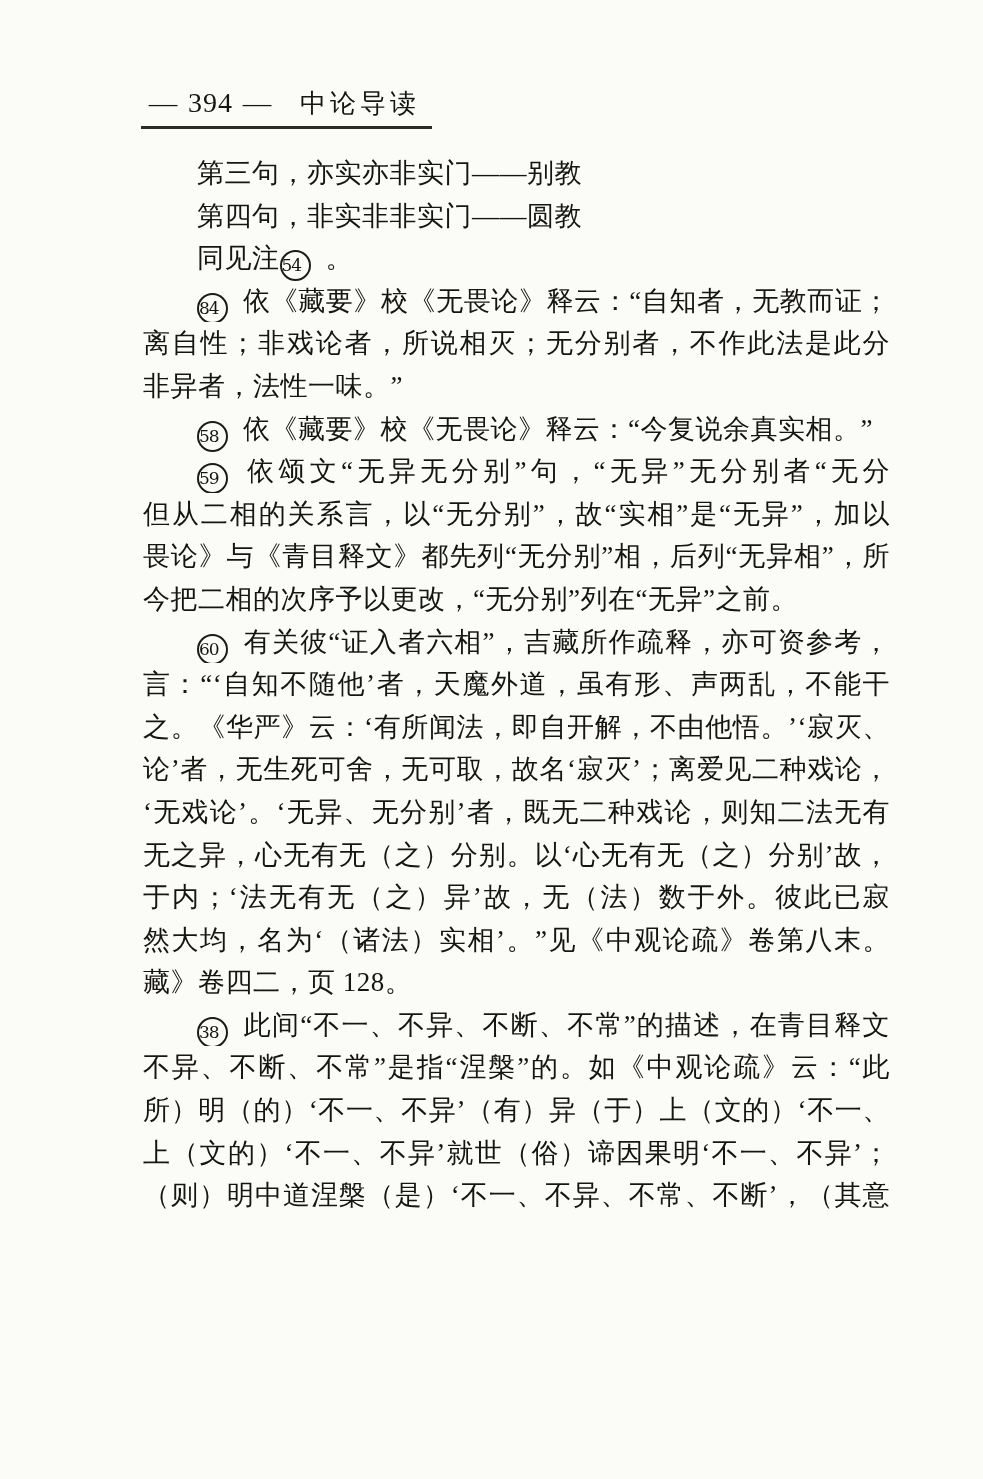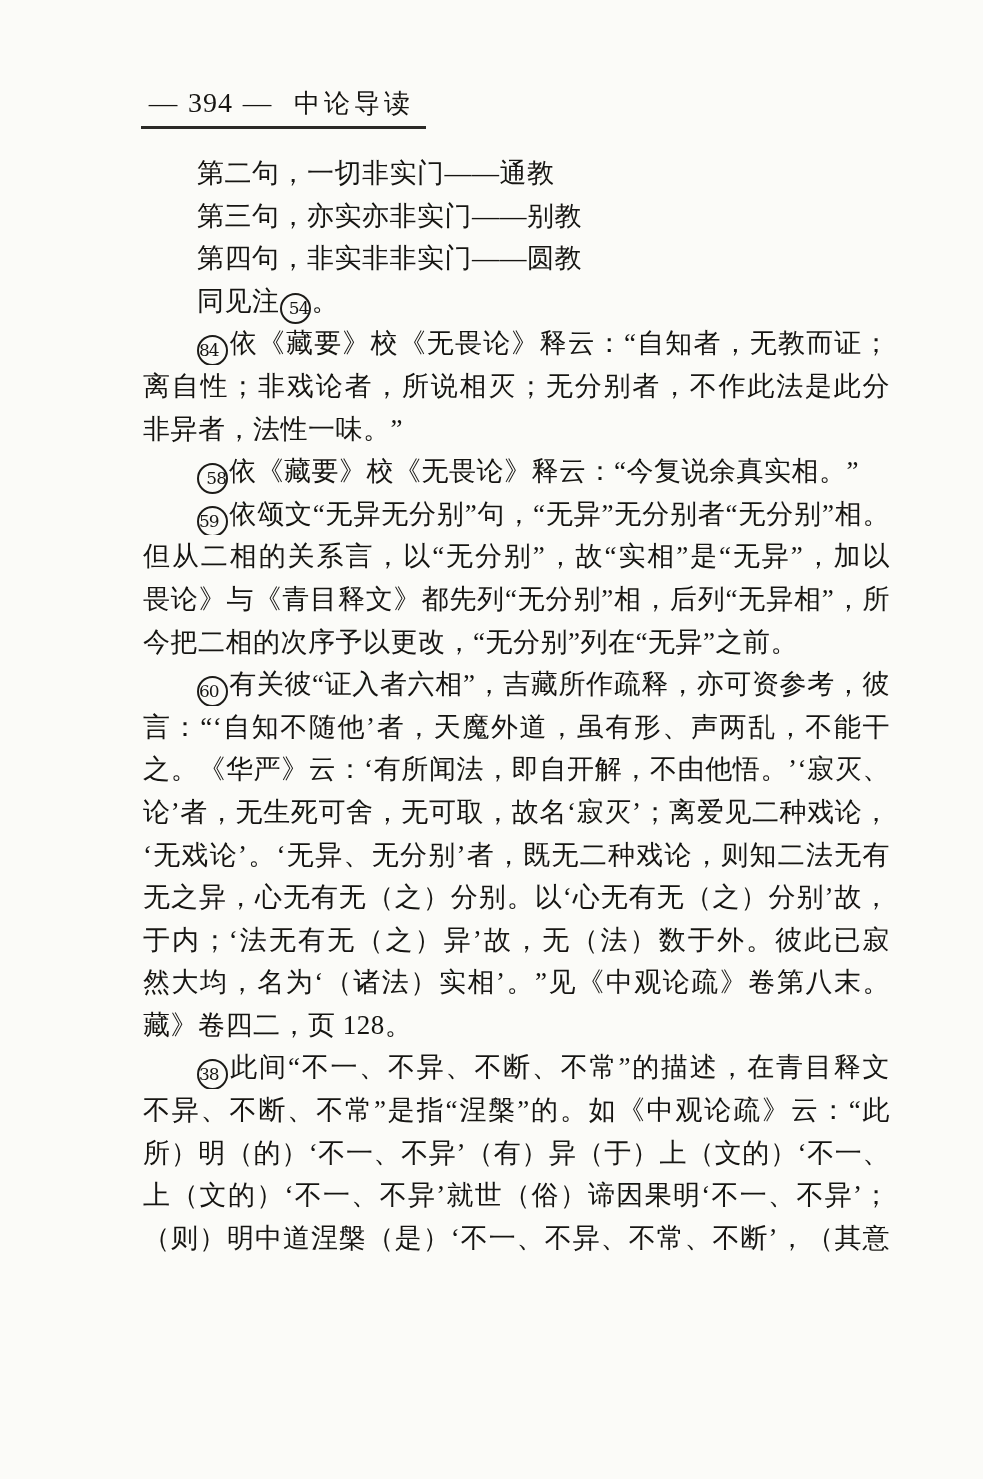--- a/index.html
+++ b/index.html
@@ -24,21 +24,21 @@
     top: 88px;
     border-bottom: 3px solid #2b2a27;
     padding: 0 12px 7px 2px;
     font-size: 26px;
     line-height: 30px;
     white-space: nowrap;
     letter-spacing: 1px;
   }
   .h-dash { display: inline-block; margin: 0 7px; transform: scaleX(1.1); }
   .h-num  { display: inline-block; margin: 0 4px; font-size: 28px; }
-  .h-title{ display: inline-block; margin-left: 16px; letter-spacing: 4px; }
+  .h-title{ display: inline-block; margin-left: 22px; letter-spacing: 4px; }
   
   .text-body {
     position: absolute;
     left: 143px;
     top: 152px;
     width: 747px;
   }
   .line {
     height: 42.6px;
     line-height: 42.6px;
@@ -57,37 +57,36 @@
   .note-circle {
     display: inline-block;
     box-sizing: border-box;
     width: 31px;
     height: 31px;
     line-height: 27px;
     border: 2px solid #1c1b18;
     border-radius: 50%;
     font-size: 17px;
     letter-spacing: -1px;
-    text-align: right;
+    text-align: left;
     vertical-align: -4px;
-    margin-right: 1px;
+    margin-right: 15px;
     font-family: "DejaVu Serif", serif;
   }
 </style>
 </head>
 <body>
 
 <div class="page">
 
   <div class="header">
     <span class="h-dash">—</span><span class="h-num">394</span><span class="h-dash">—</span><span class="h-title">中论导读</span>
   </div>
 
   <div class="text-body">
-      <div class="line indent"><span>第二句，一切非实门——通教</span></div>
       <div class="line indent"><span>第三句，亦实亦非实门——别教</span></div>
       <div class="line indent"><span>第四句，非实非非实门——圆教</span></div>
       <div class="line indent"><span>同见注</span><span class="note-circle">54</span><span>。</span></div>
       <div class="line indent justify"><span class="note-circle">84</span><span>依《藏要》校《无畏论》释云：“自知者，无教而证；寂者，</span></div>
       <div class="line justify"><span>离自性；非戏论者，所说相灭；无分别者，不作此法是此分别；</span></div>
       <div class="line"><span>非异者，法性一味。”</span></div>
       <div class="line indent"><span class="note-circle">58</span><span>依《藏要》校《无畏论》释云：“今复说余真实相。”</span></div>
       <div class="line indent justify"><span class="note-circle">59</span><span>依颂文“无异无分别”句，“无异”无分别者“无分别”相。</span></div>
       <div class="line justify"><span>但从二相的关系言，以“无分别”，故“实相”是“无异”，加以《无</span></div>
       <div class="line justify"><span>畏论》与《青目释文》都先列“无分别”相，后列“无异相”，所以</span></div>

